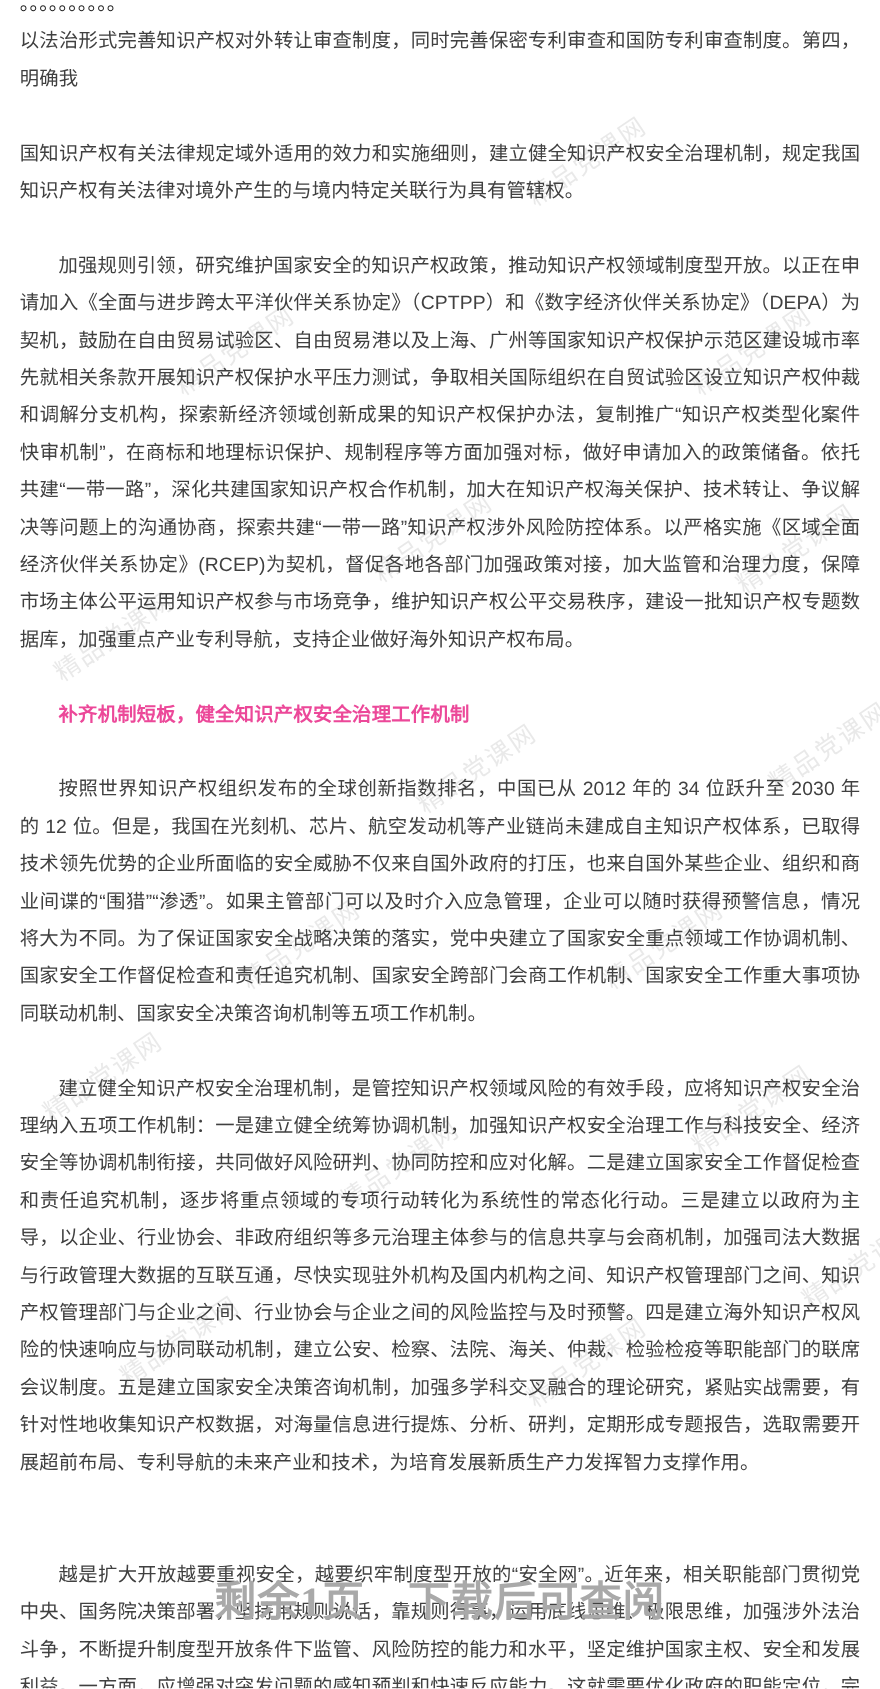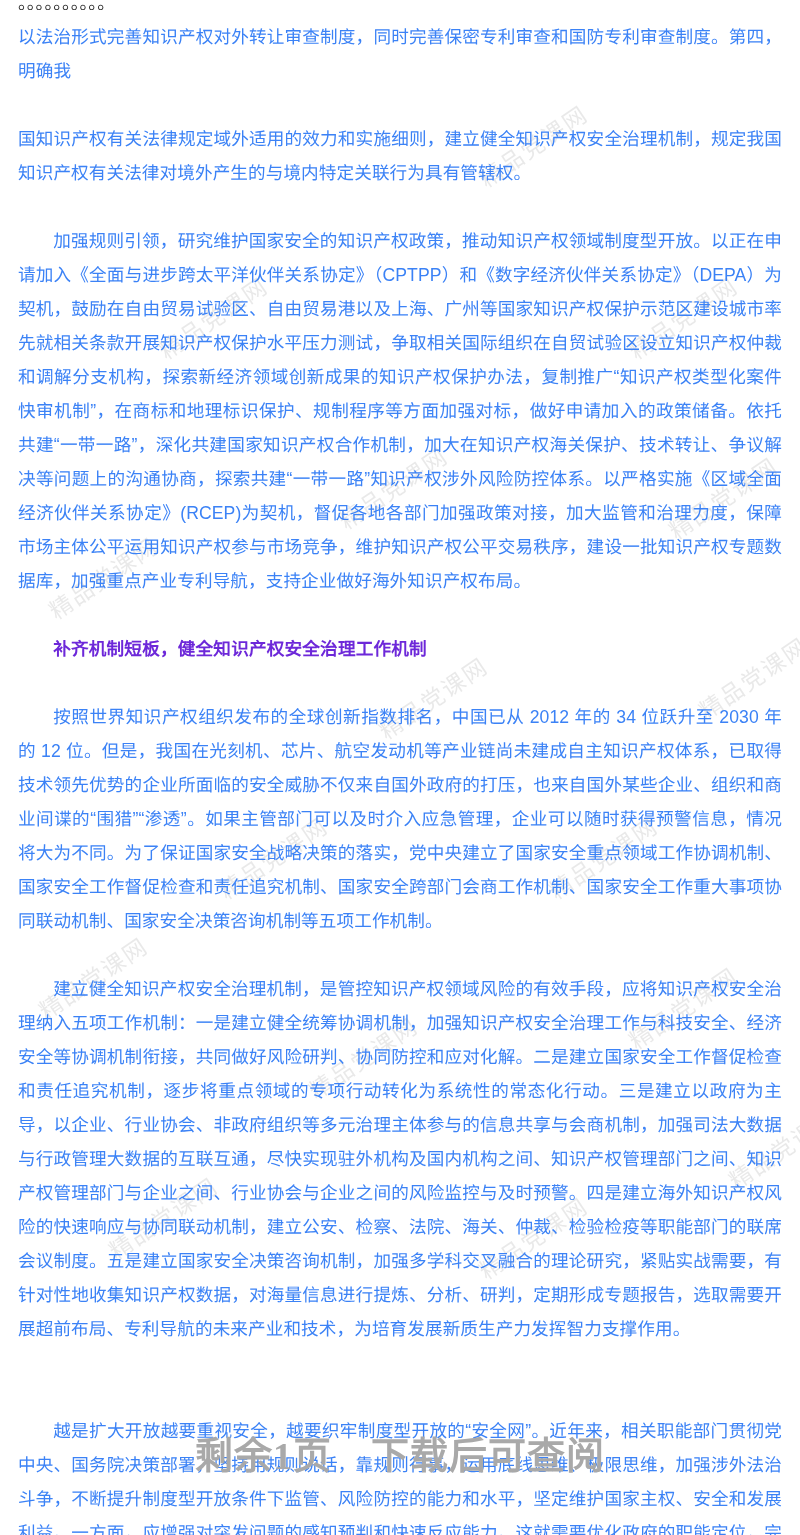--- a/index.html
+++ b/index.html
@@ -59,35 +59,35 @@
     font-size: 17.6px;
     line-height: 34px;
     color: #1f1f1f;
     text-align: justify;
     text-justify: inter-ideograph;
   }
   p.para {
     margin: 0;
     font-size: 17.6px;
     line-height: 34px;
-    color: #3b82f6;
+    color: #404040;
     text-align: justify;
     text-justify: inter-ideograph;
     text-indent: 2em;
     letter-spacing: 0.1px;
   }
   p.para.no-indent {
     text-indent: 0;
   }
   h2.heading {
     margin: 0;
     font-size: 17.6px;
     line-height: 34px;
     font-weight: bold;
-    color: #6d28d9;
+    color: #ec4899;
     text-indent: 2em;
     letter-spacing: 0.2px;
   }
   .gap-md { height: 34px; }
 
   
   .footer-teaser {
     position: absolute;
     left: 0;
     right: 0;

